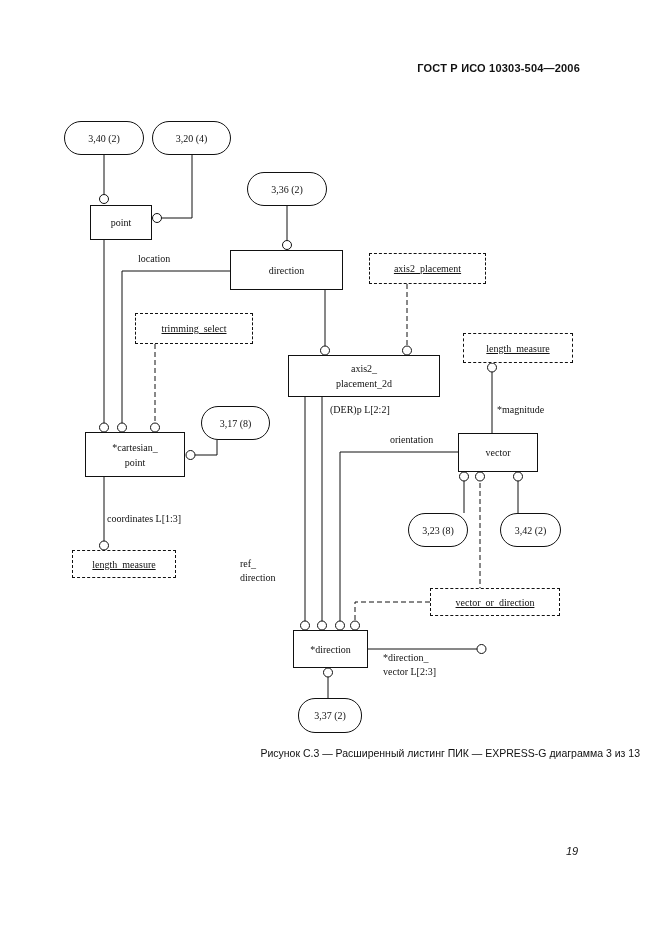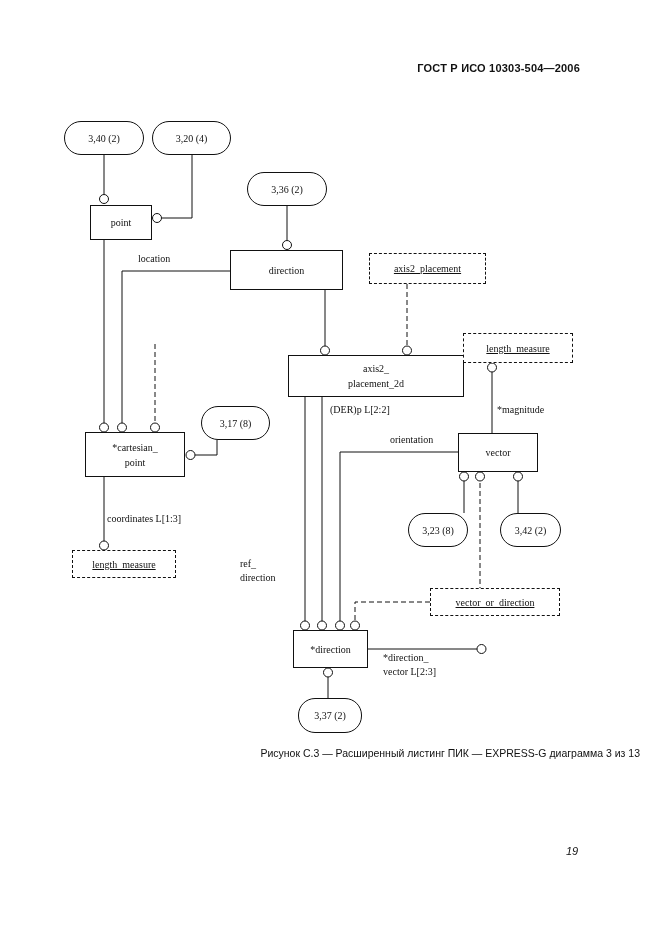--- a/index.html
+++ b/index.html
@@ -92,32 +92,33 @@
   <div class="oval" style="left:64px;top:121px;width:80px;height:34px">3,40 (2)</div>
   <div class="oval" style="left:152px;top:121px;width:79px;height:34px">3,20 (4)</div>
   <div class="oval" style="left:247px;top:172px;width:80px;height:34px">3,36 (2)</div>
   <div class="oval" style="left:201px;top:406px;width:69px;height:34px">3,17 (8)</div>
   <div class="oval" style="left:408px;top:513px;width:60px;height:34px">3,23 (8)</div>
   <div class="oval" style="left:500px;top:513px;width:61px;height:34px">3,42 (2)</div>
   <div class="oval" style="left:298px;top:698px;width:64px;height:35px">3,37 (2)</div>
 
   <div class="box" style="left:90px;top:205px;width:62px;height:35px">point</div>
   <div class="box" style="left:230px;top:250px;width:113px;height:40px">direction</div>
-  <div class="box" style="left:288px;top:355px;width:176px;height:42px">
+  <div class="box" style="left:288px;top:355px;width:152px;height:42px">
     <span>axis2_</span>
     <span>placement_2d</span>
   </div>
   <div class="box" style="left:85px;top:432px;width:100px;height:45px">
     <span>*cartesian_</span>
     <span>point</span>
   </div>
   <div class="box" style="left:293px;top:630px;width:75px;height:38px">*direction</div>
   <div class="box" style="left:458px;top:433px;width:80px;height:39px">vector</div>
 
   <div class="dashed-box" style="left:369px;top:253px;width:117px;height:31px">axis2_placement</div>
+  <div class="dashed-box" style="left:135px;top:313px;width:118px;height:31px">trimming_select</div>
   <div class="dashed-box" style="left:463px;top:333px;width:110px;height:30px">length_measure</div>
   <div class="dashed-box" style="left:72px;top:550px;width:104px;height:28px">length_measure</div>
   <div class="dashed-box" style="left:430px;top:588px;width:130px;height:28px">vector_or_direction</div>
 
   <div class="edge-label" style="left:138px;top:252px">location</div>
   <div class="edge-label" style="left:330px;top:403px">(DER)p L[2:2]</div>
   <div class="edge-label" style="left:497px;top:403px">*magnitude</div>
   <div class="edge-label" style="left:390px;top:433px">orientation</div>
   <div class="edge-label" style="left:107px;top:512px">coordinates L[1:3]</div>
   <div class="edge-label" style="left:240px;top:557px">

